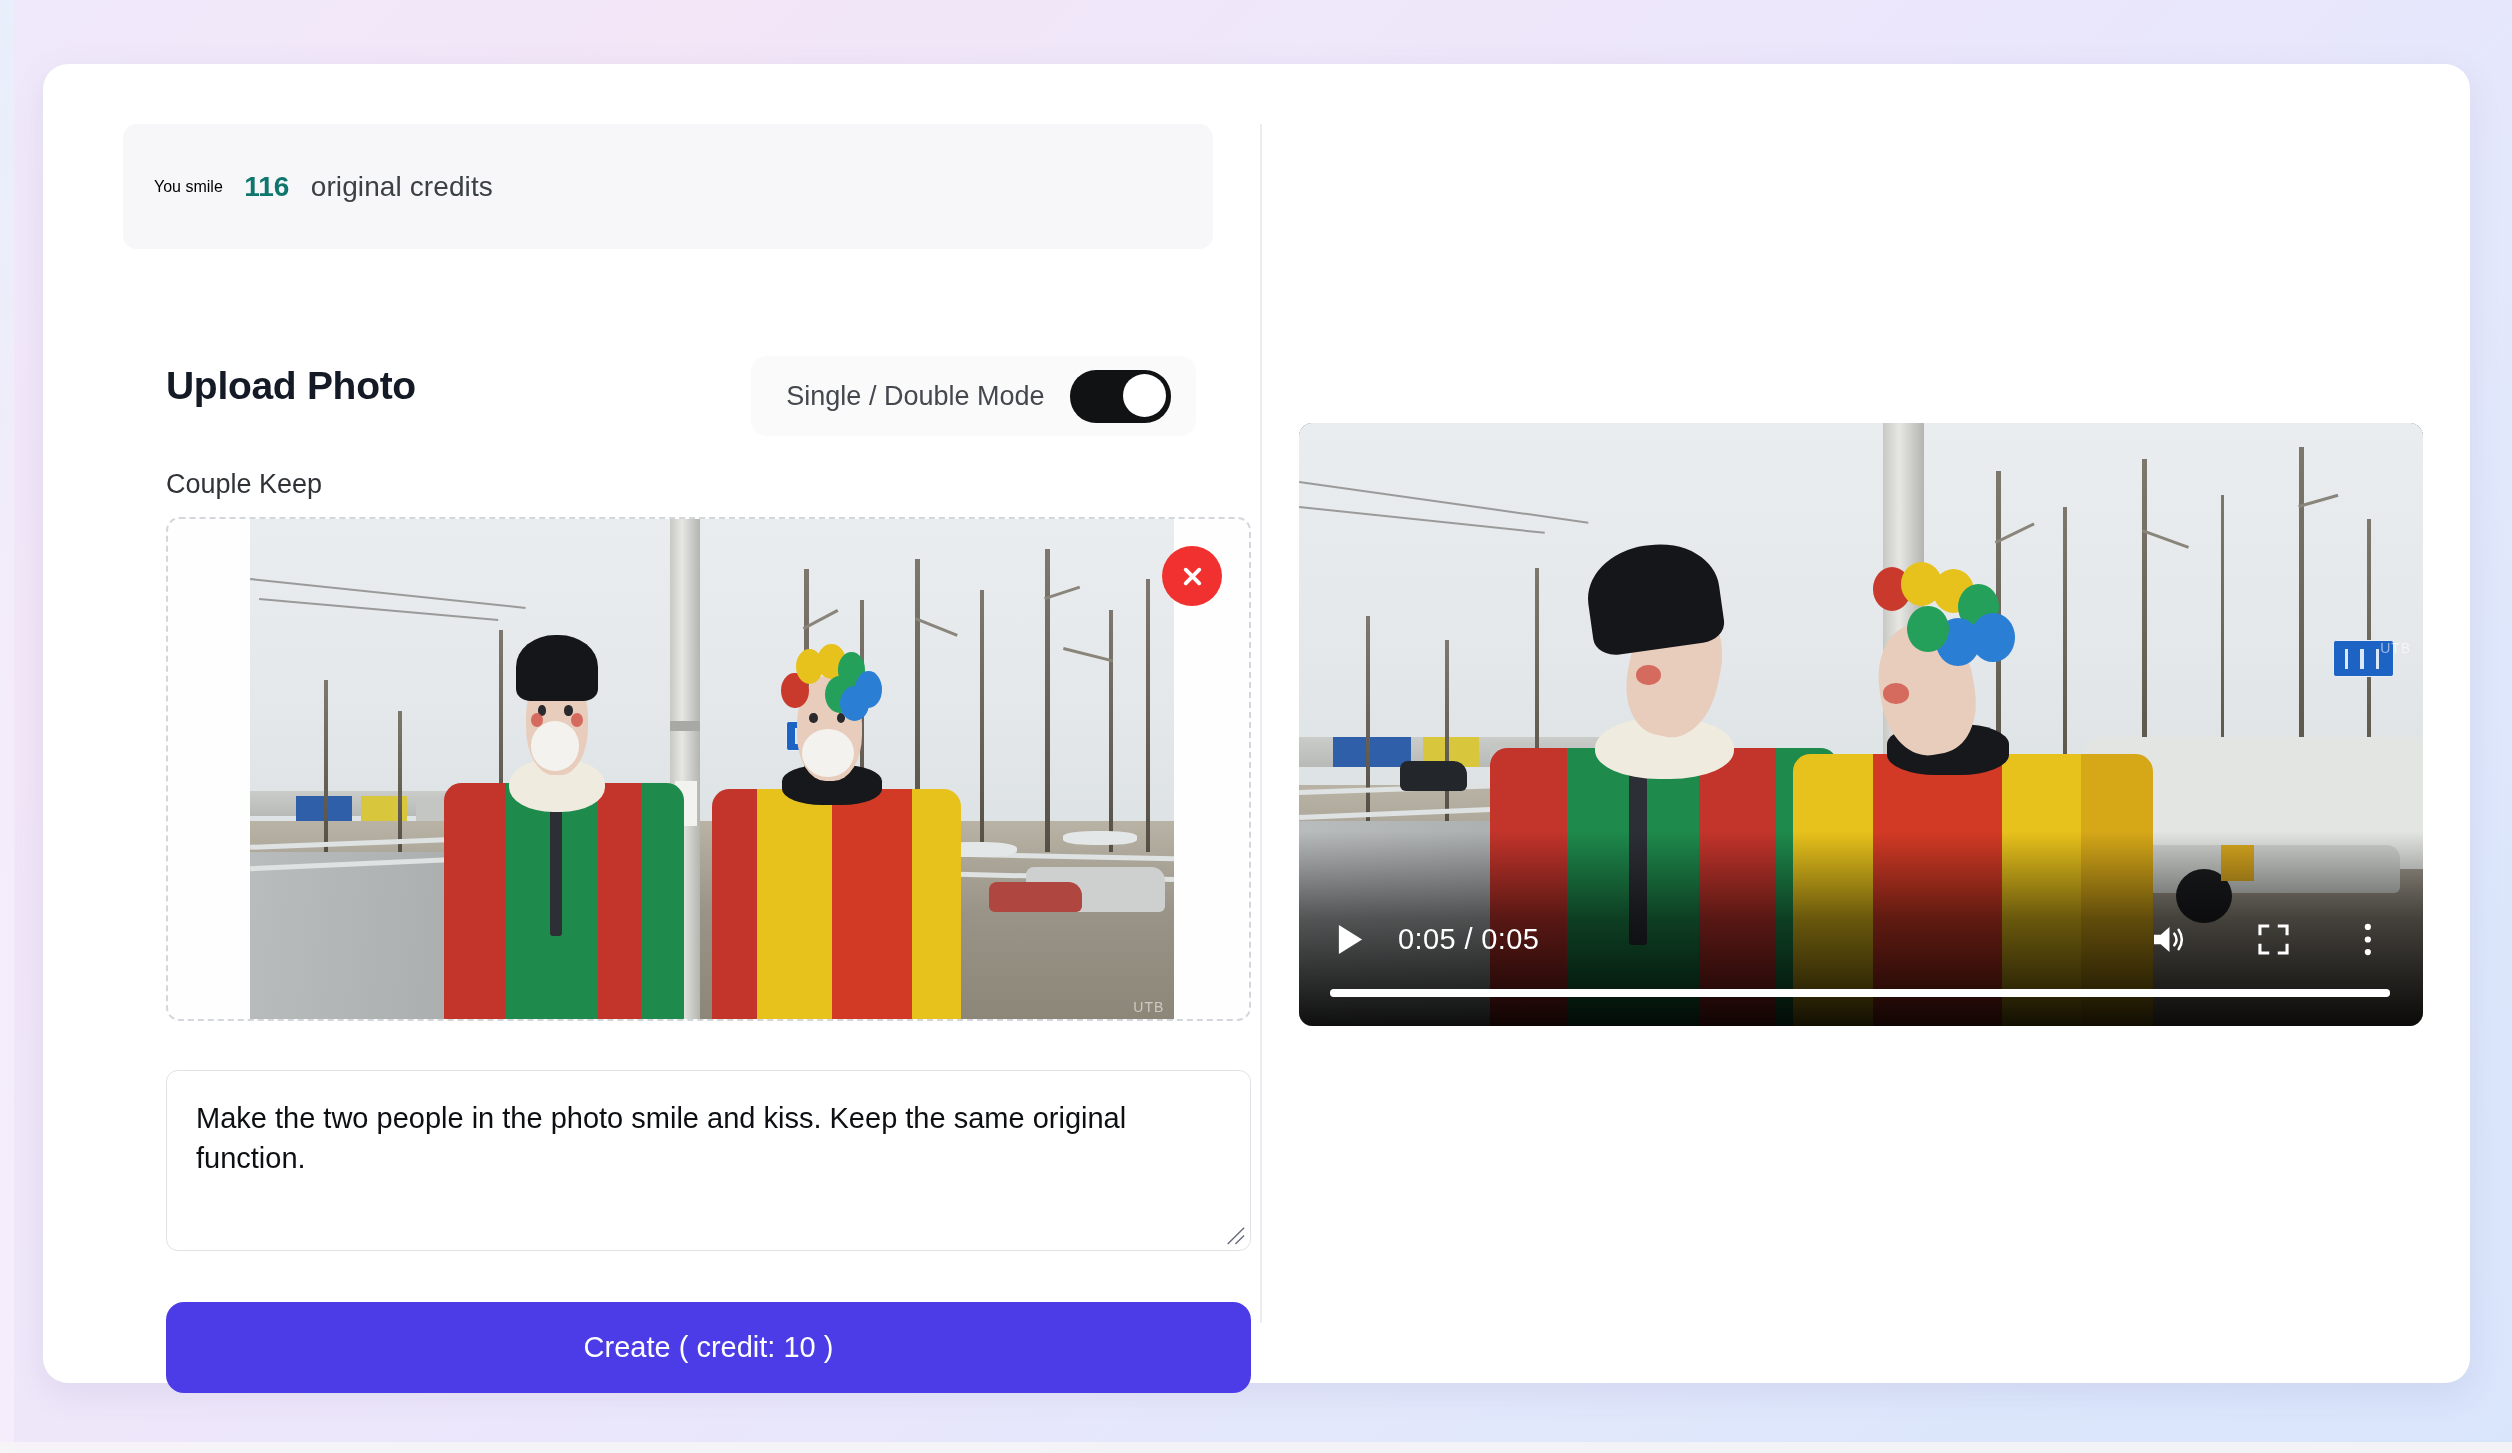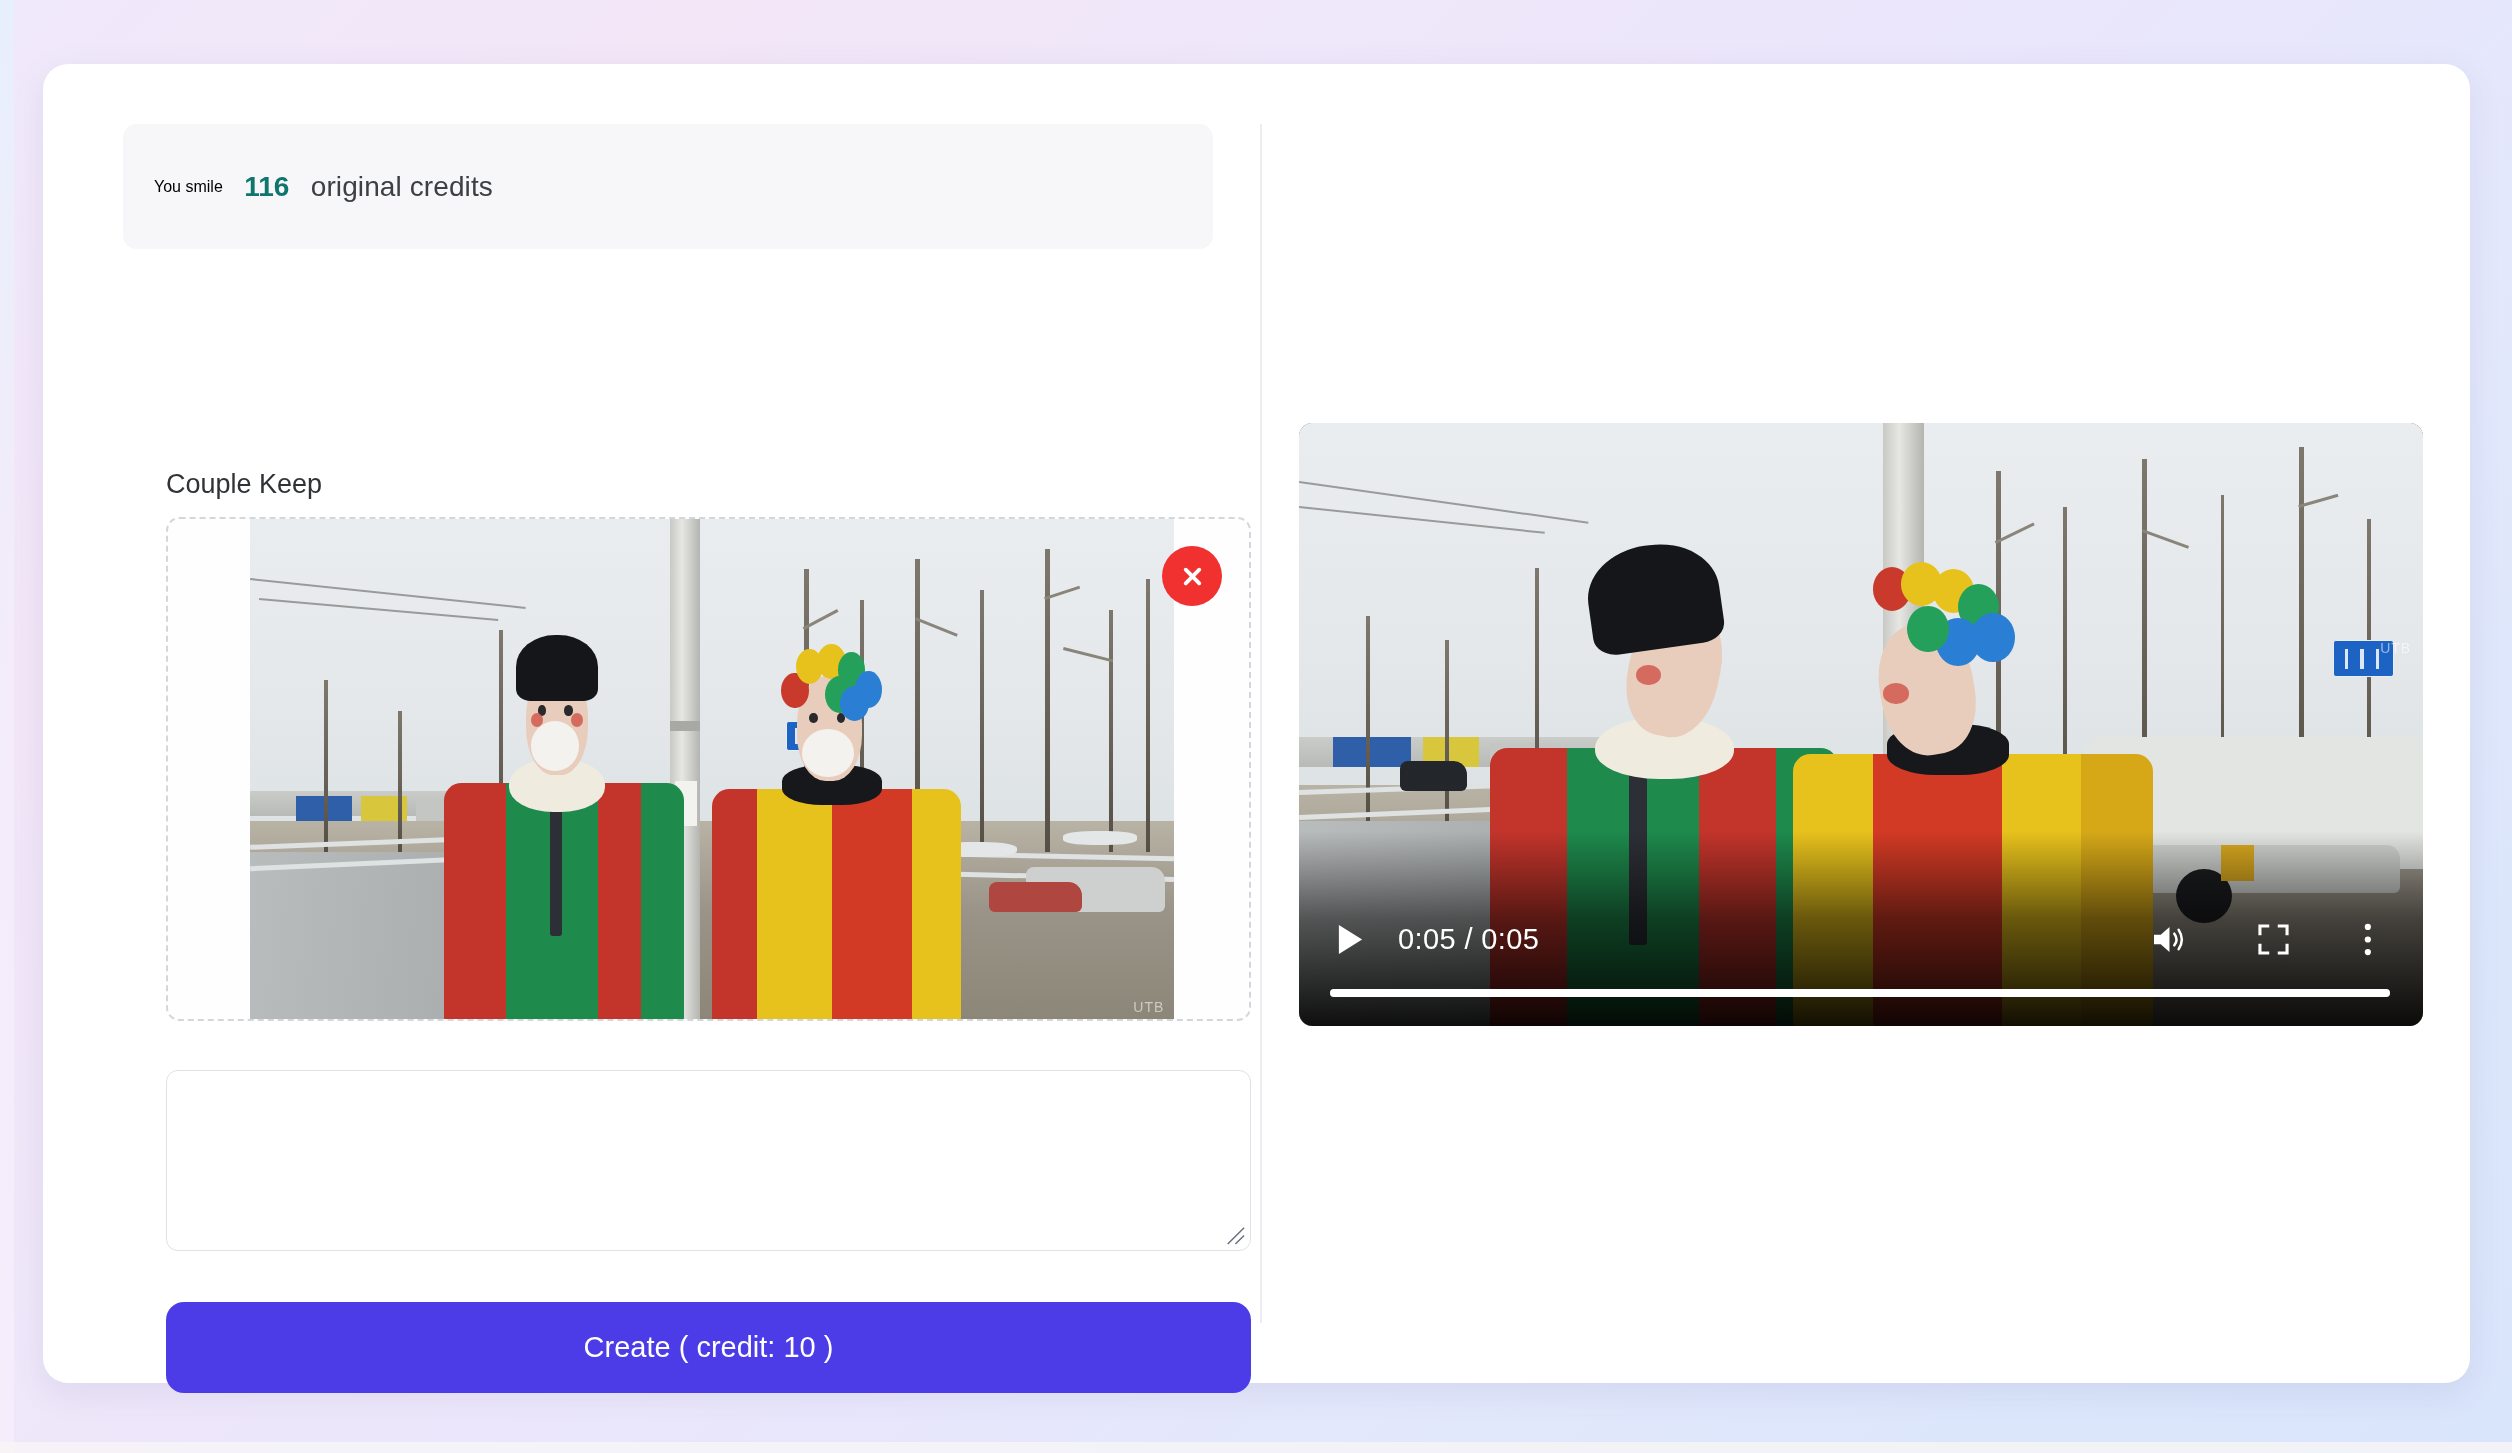--- a/index.html
+++ b/index.html
@@ -427,20 +427,30 @@
   <div class="card-inner">
 
     <div class="left-pane">
 
       <div class="credits-banner">
         <span>You smile</span>
         <span class="credits-count">116</span>
         <span class="credits-text">original credits</span>
       </div>
 
+      <div class="section-head">
+        <div class="section-title">Upload Photo</div>
+
+        <div class="mode-toggle-wrap">
+          <span class="mode-label">Single / Double Mode</span>
+          <div class="toggle">
+            <div class="knob"></div>
+          </div>
+        </div>
+      </div>
 
       <div class="field-label">Couple Keep</div>
 
       <div class="dropzone">
 
         <div class="remove-btn">
           <svg width="29" height="29" viewBox="0 0 30 30">
             <path d="M8 8 L22 22 M22 8 L8 22" stroke="#ffffff" stroke-width="4" stroke-linecap="round"></path>
           </svg>
         </div>
@@ -534,20 +544,21 @@
                 <span style="left:58%;top:52%;width:28%;height:44%;background:#2a7fd4;"></span>
               </div>
             </div>
 
             <div class="watermark" style="right:9.7px;bottom:7.8px;">UTB</div>
           </div>
         </div>
       </div>
 
       <div class="prompt-box">
+        <div class="prompt-text">Make the two people in the photo smile and kiss. Keep the same original function.</div>
         <svg class="resize-handle" viewBox="0 0 26 26">
           <path d="M7 24 L24 7 M15 24 L24 15" stroke="#6b7280" stroke-width="1.6" fill="none"></path>
         </svg>
       </div>
 
       <button class="create-btn">Create ( credit: 10 )</button>
     </div>
 
     <div class="divider"></div>
 

